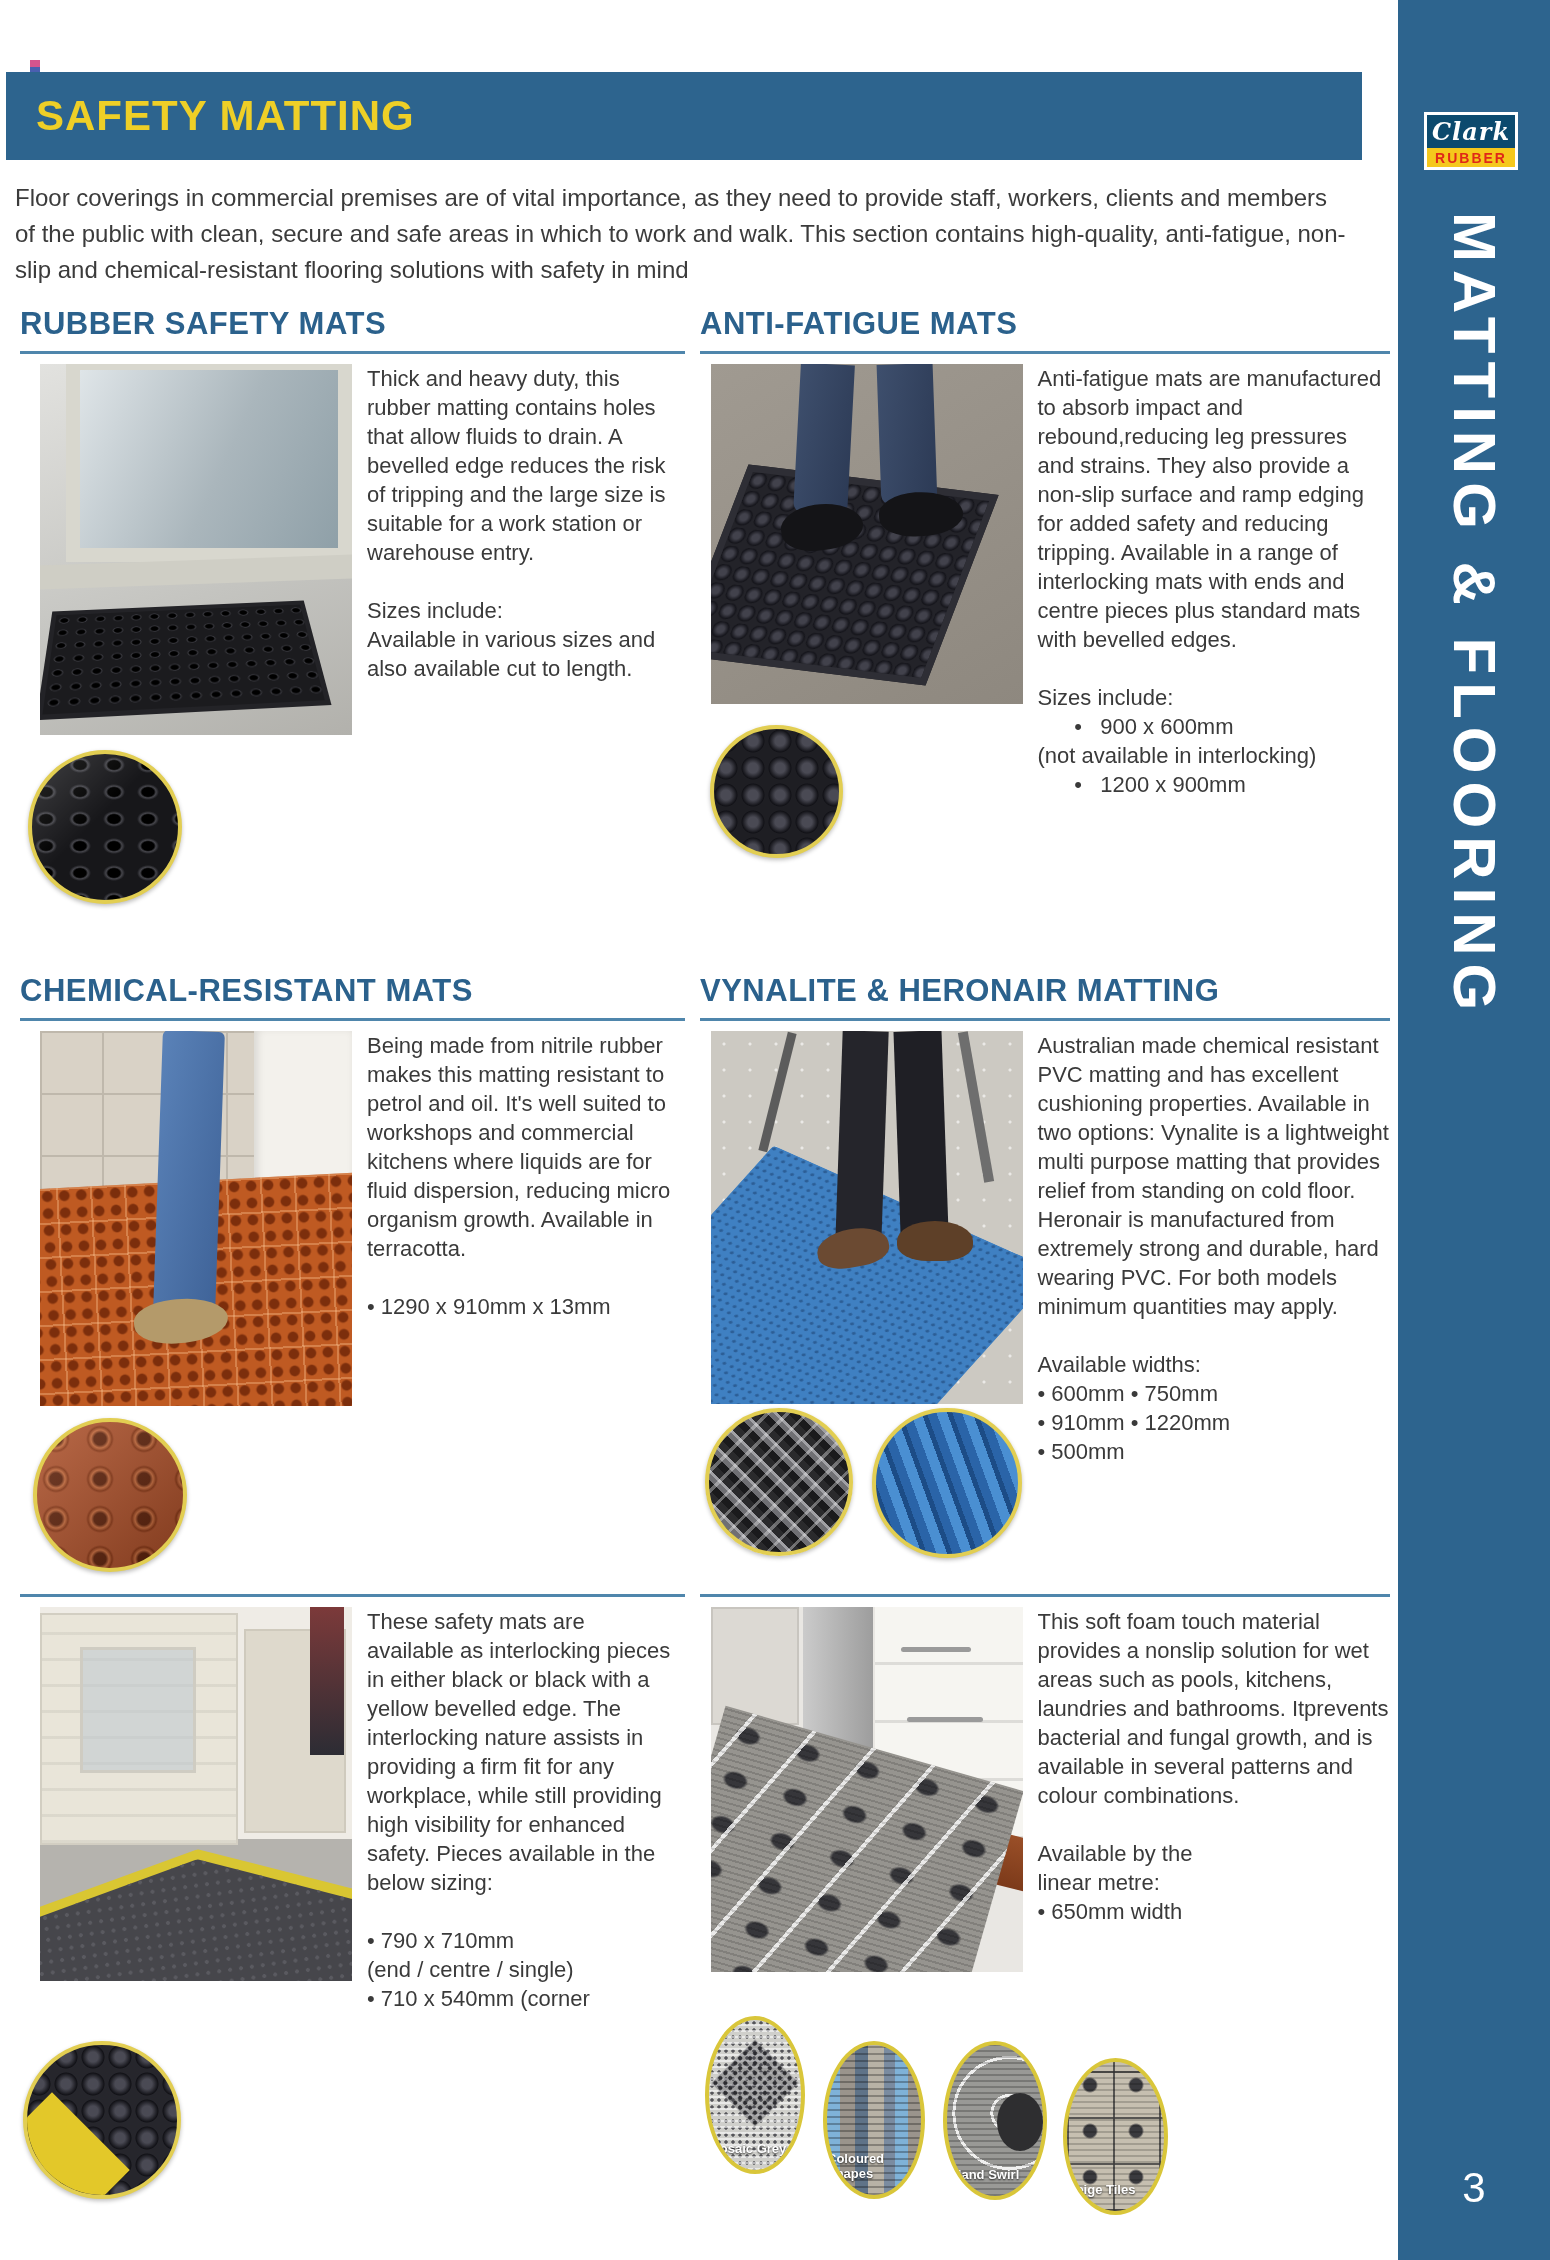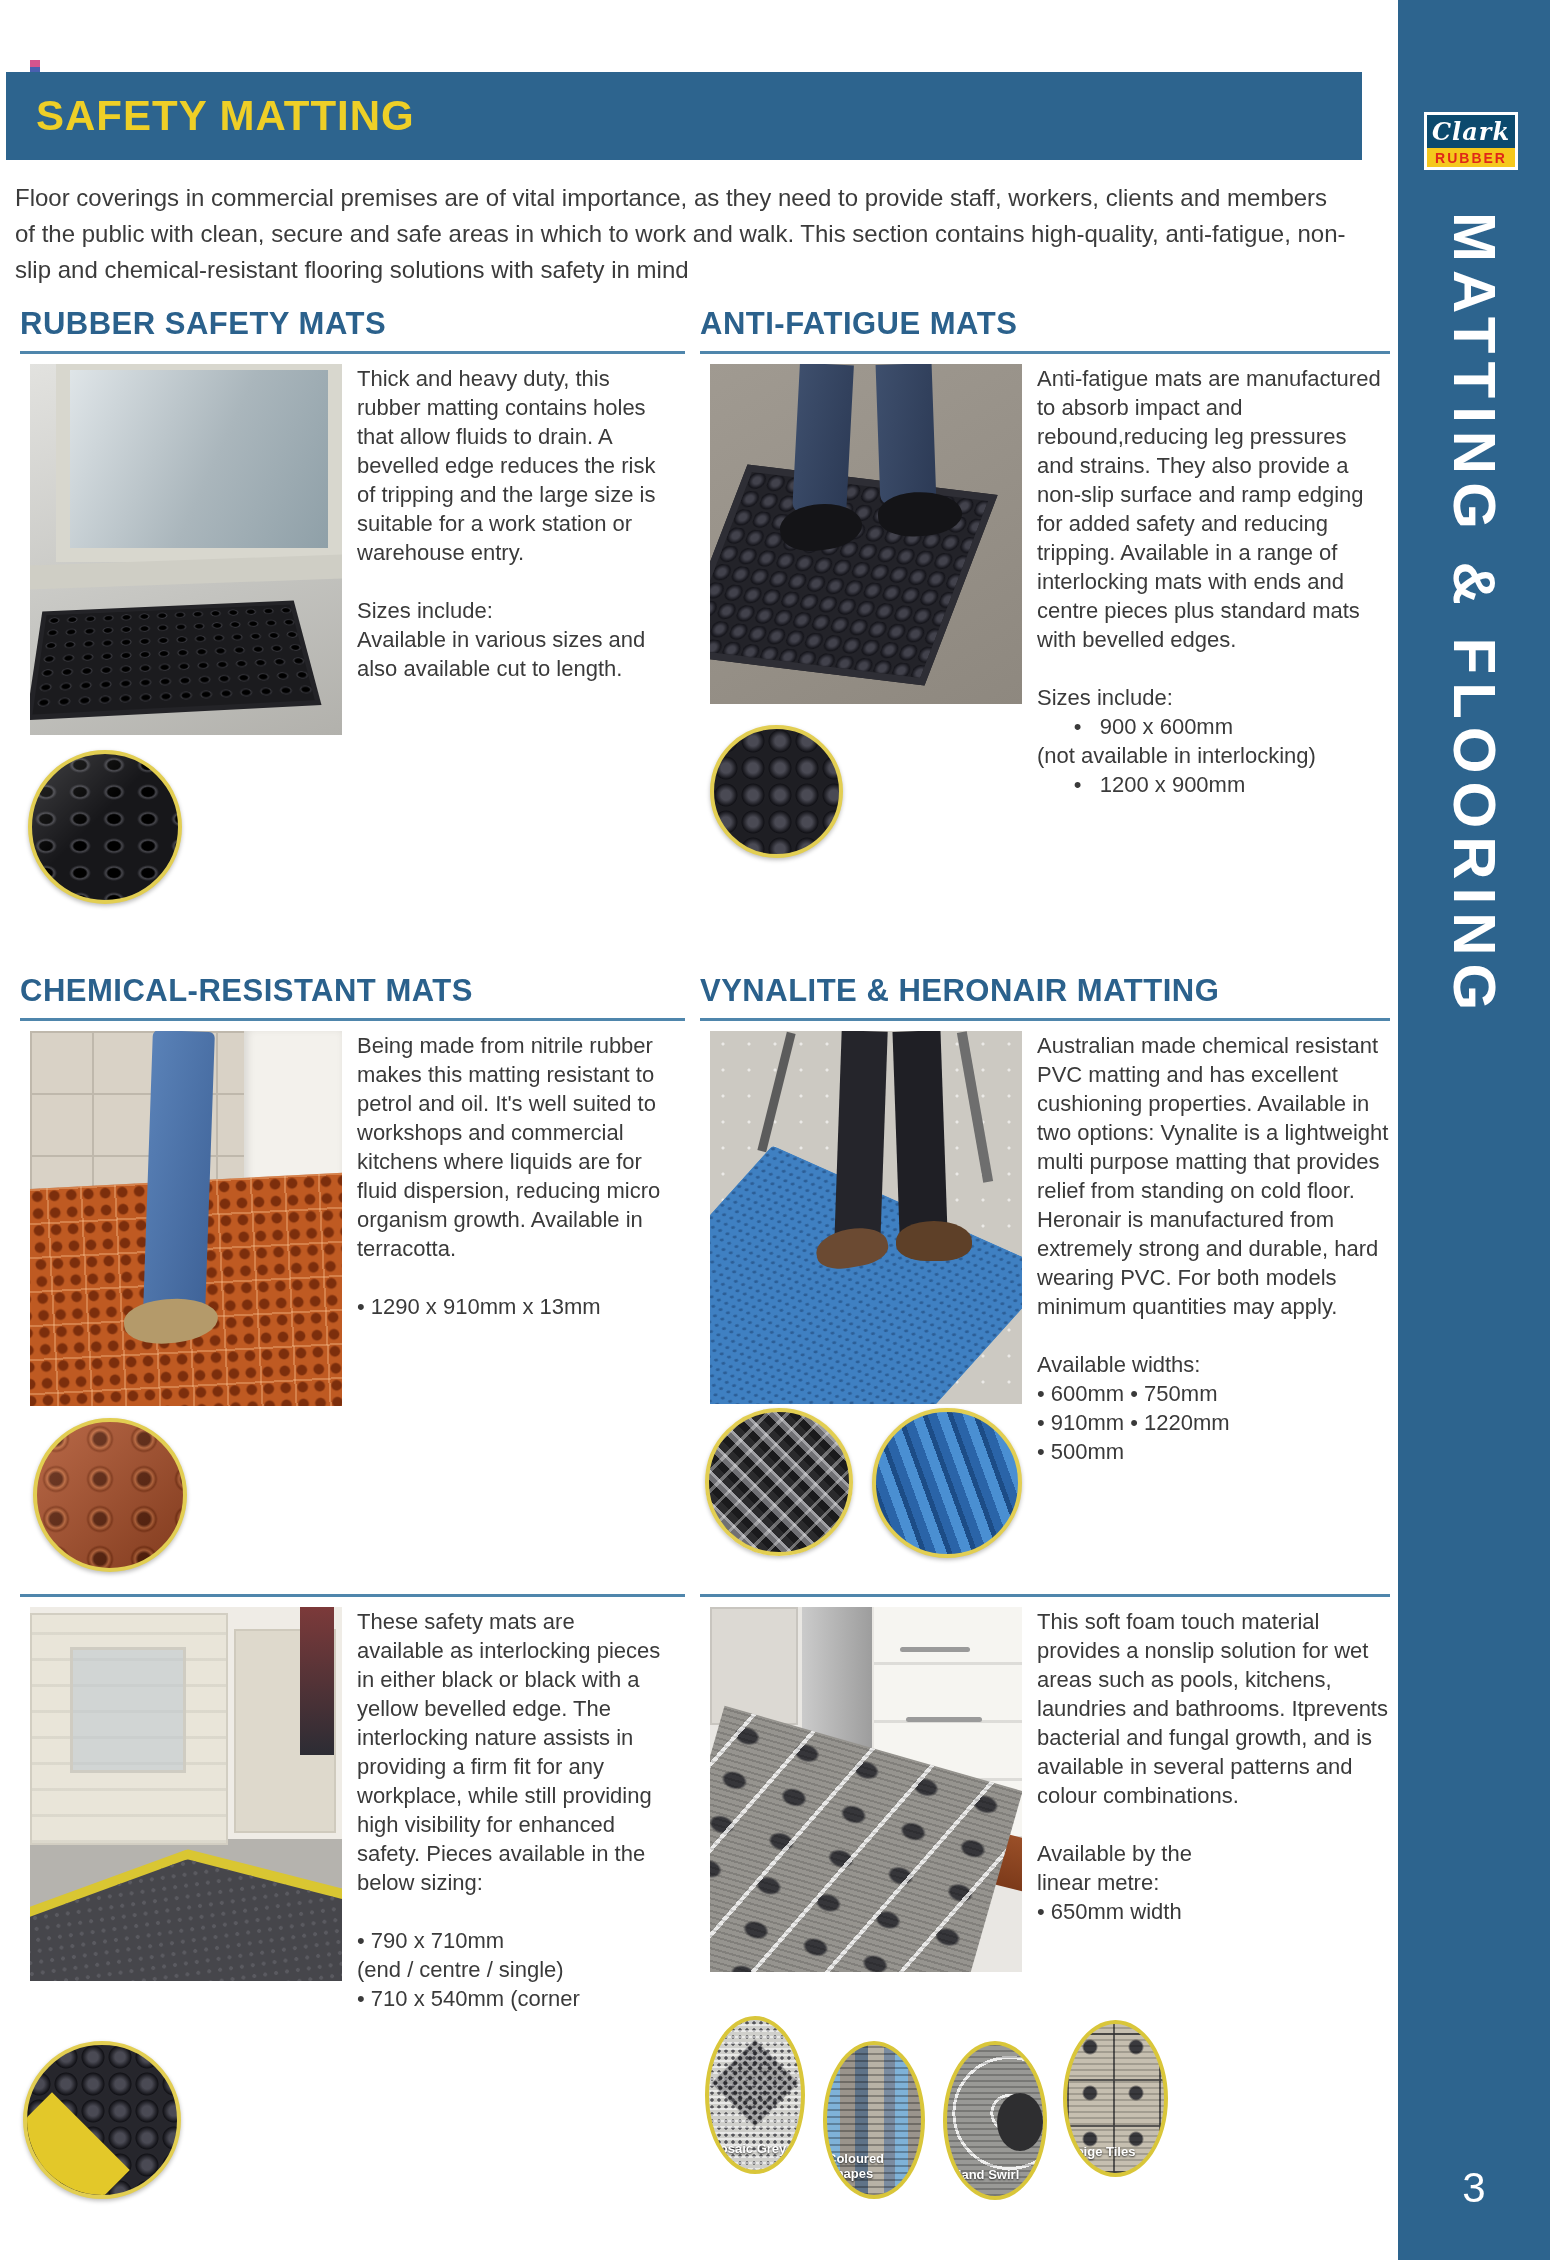--- a/index.html
+++ b/index.html
@@ -61,21 +61,21 @@
   .section{position:absolute;}
   .col-left{left:20px;width:665px;}
   .col-right{left:700px;width:690px;}
   .sec-306{top:306px;}
   .sec-973{top:973px;}
   .sec-1594{top:1594px;}
   .section h2{
     margin:0 0 9px 0;font-size:31px;font-weight:bold;color:#2b618c;letter-spacing:.5px;
   }
   .rule{height:3px;background:#4f86ac;}
-  .sec-row{display:flex;margin-top:10px;}
+  .sec-row{display:flex;margin-top:10px;justify-content:center;}
   .photo{
     width:312px;flex:0 0 312px;margin-left:10px;position:relative;overflow:hidden;
     background:#c9c9c6;
   }
   .sec-text{
     margin-left:15px;font-size:22px;line-height:1.32;color:#3a3a3a;
     white-space:pre-wrap;
   }
   .col-left .sec-text{width:308px;}
   .col-right .sec-text{width:352px;}
@@ -419,16 +419,16 @@
     <div class="diamond"></div>
     <div class="swatch-label">Mosaic Grey</div>
   </div>
   <div class="oval tex-shapes" style="left:123px;top:447px;width:102px;height:158px;">
     <div class="swatch-label">Coloured Shapes</div>
   </div>
   <div class="oval tex-swirl" style="left:243px;top:447px;width:104px;height:159px;">
     <div class="swirl-dot"></div>
     <div class="swatch-label">Island Swirl</div>
   </div>
-  <div class="oval tex-beige" style="left:363px;top:426px;width:105px;height:157px;">
+  <div class="oval tex-beige" style="left:363px;top:464px;width:105px;height:157px;">
     <div class="swatch-label">Beige Tiles</div>
   </div>
 </div>
 
 </body></html>

